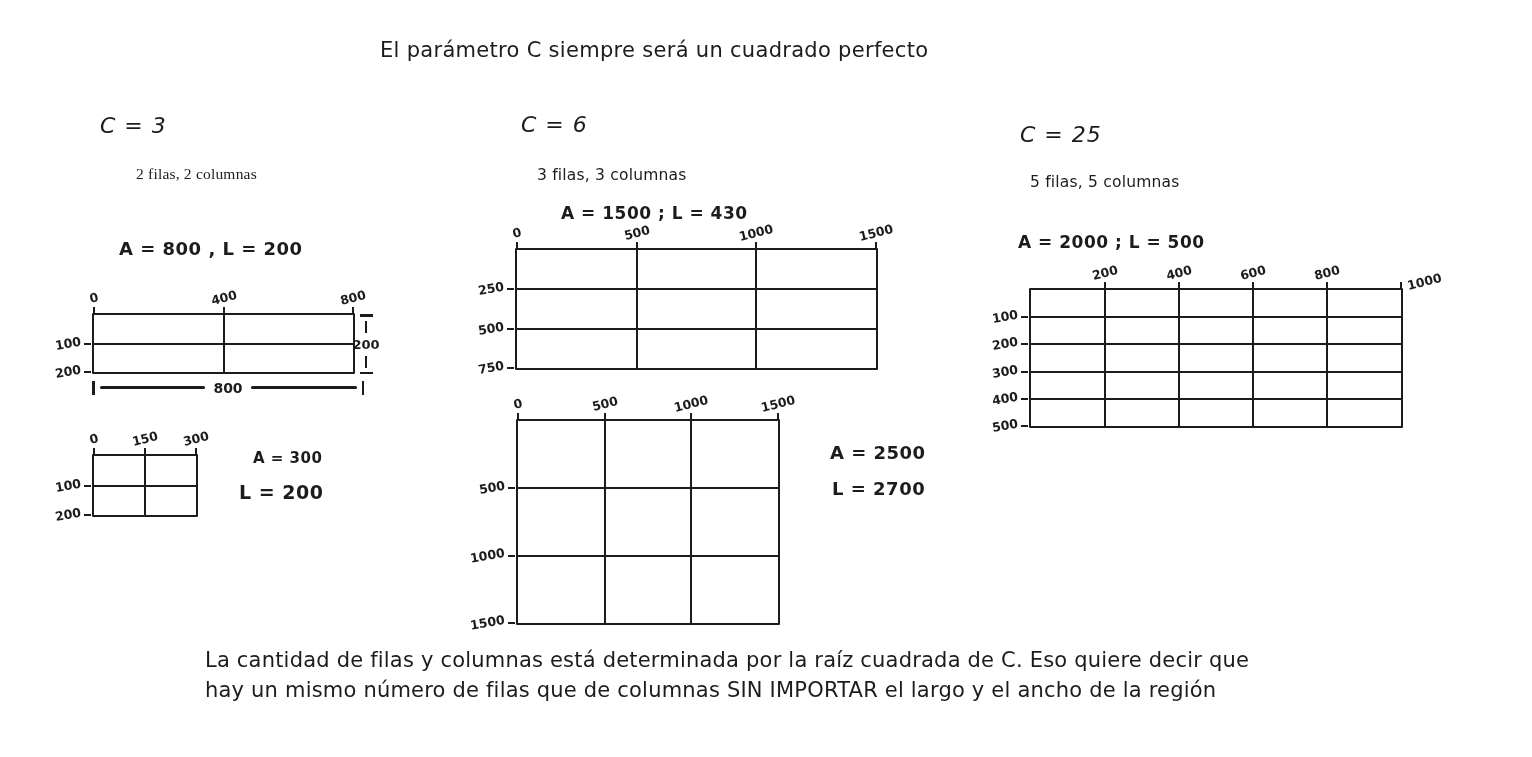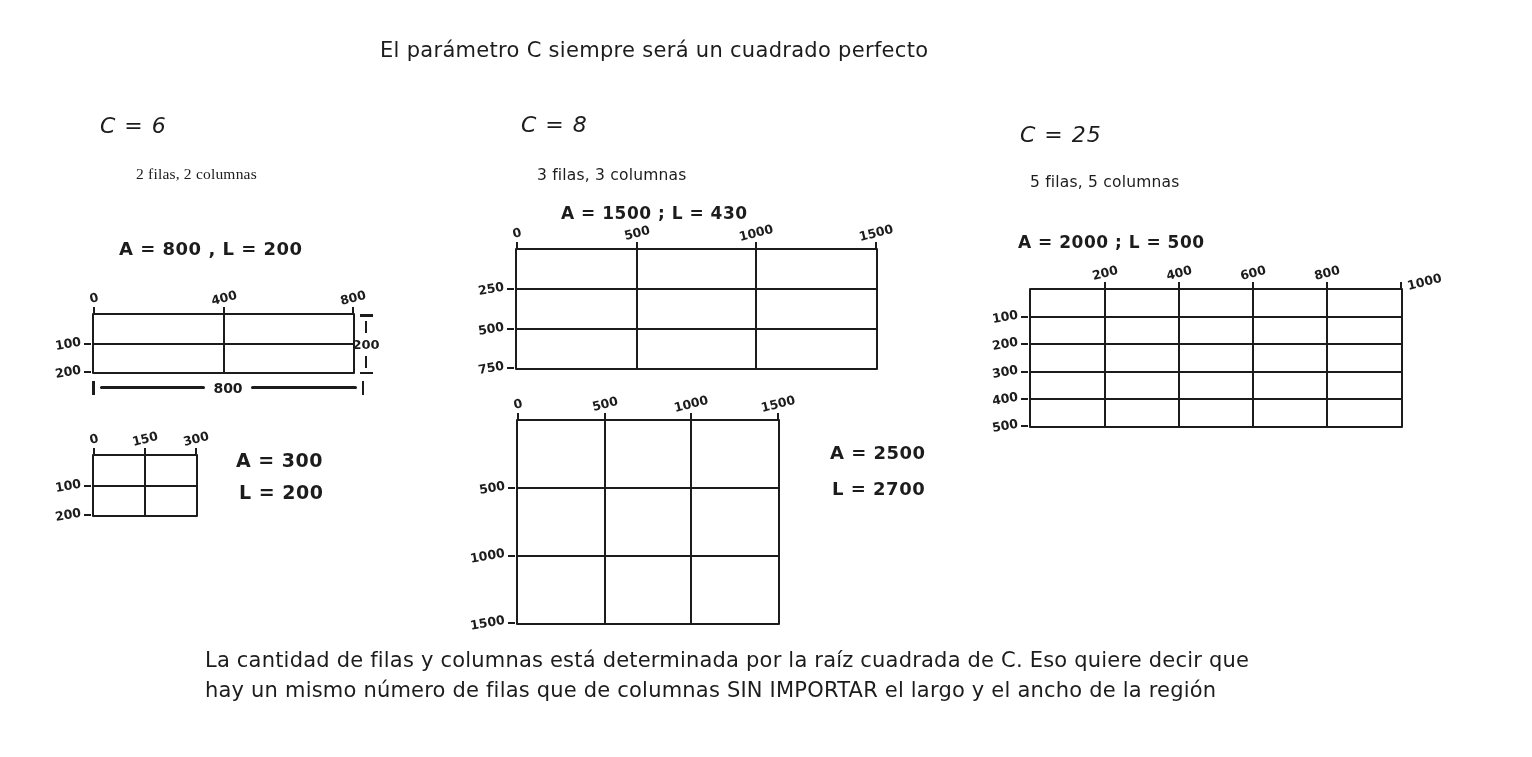--- a/index.html
+++ b/index.html
@@ -42,21 +42,21 @@
   .dim-v .ln  { flex: 1; width: 2.5px; background: var(--ink); }
   .dim-v .txt { font-size: 13px; font-weight: 700; }
 </style>
 </head>
 <body>
 
 <div class="canvas">
 
   <div class="abs title" style="left:380px; top:38px; width:620px;">El parámetro C siempre será un cuadrado perfecto</div>
 
-  <div class="abs heading" style="left:100px; top:113px;">C = 6</div>
+  <div class="abs heading" style="left:100px; top:113px;">C = 3</div>
   <div class="abs subheading" style="left:136px; top:165px;font-family:Liberation Serif, serif;">2 filas, 2 columnas</div>
   <div class="abs params" style="left:95px; top:238px;margin-left:24px;">A = 800 ,   L = 200</div>
 
   <div class="grid" style="left:92px; top:313px; width:263px; height:61px;">
       <span class="vline" style="left: 50%;"></span>
       <span class="hline" style="top: 50%;"></span>
       <span class="xtick" style="left: calc(0% - 1px);"></span>
       <span class="xlab" style="left: 0%;">0</span>
       <span class="xtick" style="left: calc(50% - 1px);"></span>
       <span class="xlab" style="left: 50%;">400</span>
@@ -91,24 +91,24 @@
       <span class="xlab" style="left: 0%;">0</span>
       <span class="xtick" style="left: calc(50% - 1px);"></span>
       <span class="xlab" style="left: 50%;">150</span>
       <span class="xtick" style="left: calc(100% - 1px);"></span>
       <span class="xlab" style="left: 100%;">300</span>
       <span class="ydash" style="top: calc(50% - 1px);"></span>
       <span class="ylab" style="top: 50%;">100</span>
       <span class="ydash" style="top: calc(100% - 1px);"></span>
       <span class="ylab" style="top: 100%;">200</span>
     </div>
-  <div class="abs side-label" style="left:236px; top:449px; font-size:19px;">A = 300</div>
+  <div class="abs side-label" style="left:253px; top:449px; font-size:15px;">A = 300</div>
   <div class="abs side-label" style="left:239px; top:481px; font-size:19px;">L = 200</div>
 
-  <div class="abs heading" style="left:521px; top:112px;">C = 8</div>
+  <div class="abs heading" style="left:521px; top:112px;">C = 6</div>
   <div class="abs subheading" style="left:537px; top:166px;">3 filas, 3 columnas</div>
   <div class="abs params" style="left:561px; top:203px; font-size:17px;">A = 1500 ;   L = 430</div>
 
   <div class="grid" style="left:515px; top:248px; width:363px; height:122px;">
       <span class="vline" style="left: 33.3333%;"></span>
       <span class="vline" style="left: 66.6667%;"></span>
       <span class="hline" style="top: 33.3333%;"></span>
       <span class="hline" style="top: 66.6667%;"></span>
       <span class="xtick" style="left: calc(0% - 1px);"></span>
       <span class="xlab" style="left: 0%;">0</span>

